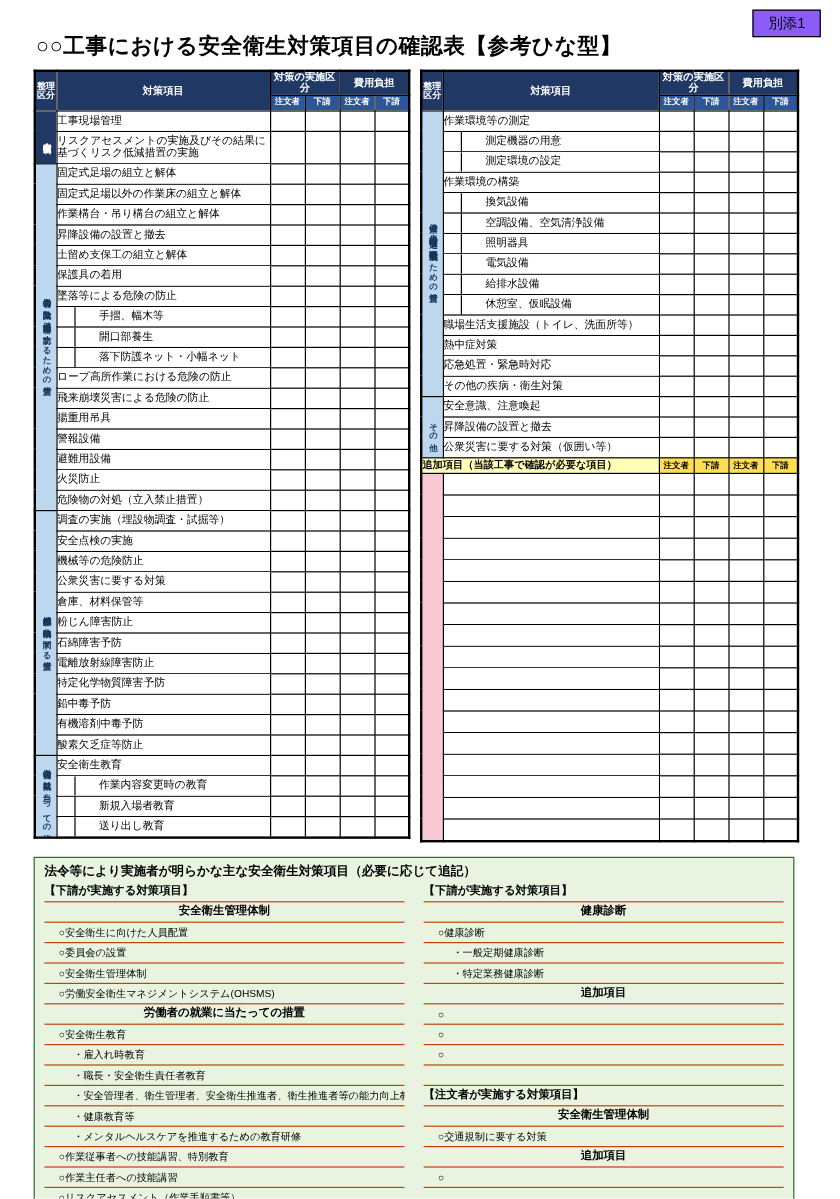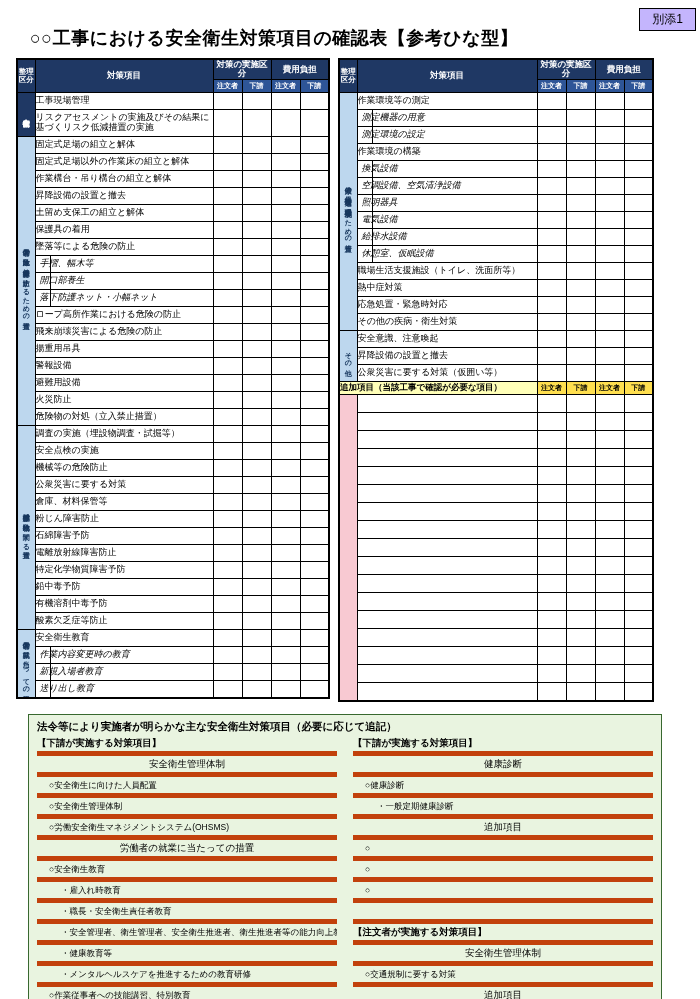--- a/index.html
+++ b/index.html
@@ -2,41 +2,41 @@
 <html><head>
 <meta charset="utf-8">
 <style>
   html,body { margin:0; padding:0; }
   body {
     width:700px; height:999px; background:#ffffff; position:relative;
     font-family:"Liberation Sans","DejaVu Sans",sans-serif; color:#000;
     overflow:hidden;
   }
   .attachment {
-    position:absolute; top:8px; right:4px;
-    border:1.5px solid #000; padding:2px 12px; font-size:12px; background:#c4b5fd;
+    position:absolute; top:8px; right:16px;
+    border:1.5px solid #000; padding:2px 12px; font-size:12px; background:#8b5cf6;
   }
   .title {
     margin:26px 0 8px 30px; font-size:18px; font-weight:bold; letter-spacing:0.5px;
   }
-  .tables { display:flex; gap:8px; margin-left:16px; align-items:flex-start; }
+  .tables { display:flex; gap:8px; margin-left:28px; align-items:flex-start; }
   table.chk { border-collapse:collapse; table-layout:fixed; border:2px solid #000; }
   table.chk td, table.chk th { border:1px solid #000; padding:0; overflow:hidden; }
   th.head {
     background:#1f3864; color:#fff; font-weight:bold; font-size:8.5px;
     line-height:1.1; padding:1px 1px; height:14px;
   }
   th.head.sub { background:#2e5597; font-size:7px; height:12px; }
   th.head.cath { word-break:break-all; font-size:7.5px; }
   td.item {
     font-size:9px; line-height:1.1; height:16px; padding:1px 2px 1px 3px;
     background:#fff; position:relative; white-space:normal;
   }
   td.item.tall { height:26px; }
-  td.item.indent { padding-left:4px;font-style:italic; }
+  td.item.indent { padding-left:35px; }
   td.item.indent::before {
     content:""; position:absolute; left:14px; top:-1px; bottom:-1px;
     border-left:1px solid #000;
   }
   td.item.empty { height:17px; }
   td.mark { background:#ffffff; }
   td.cat {
     writing-mode:vertical-rl; text-orientation:upright;
     font-size:7px; line-height:9px; font-weight:bold; letter-spacing:0.5px;
     text-align:center; vertical-align:middle; padding:1px 0; overflow:hidden;
@@ -53,24 +53,24 @@
   }
   .bottom {
     margin:12px 0 0 28px; width:634px; box-sizing:border-box;
     border:1.5px solid #38682f; background:#e9f4e0; padding:3px 8px 6px 8px;
   }
   .btitle { font-size:10.5px; font-weight:bold; height:17px; line-height:17px; }
   .bcols { display:flex; gap:16px; }
   .bcol { flex:1; min-width:0; }
   .bline {
     font-size:8.5px; height:16px; line-height:16px;
-    border-bottom:5px solid #c2410c; white-space:nowrap; overflow:hidden;
+    border-bottom:1px solid #c2410c; white-space:nowrap; overflow:hidden;
   }
   .bline.header { font-weight:bold; font-size:9.5px; }
-  .bline.subheader { font-weight:normal; font-size:9.5px; text-align:center; }
+  .bline.subheader { font-weight:bold; font-size:9.5px; text-align:center; }
   .bline.item { padding-left:12px; }
   .bline.subitem { padding-left:24px; }
 </style>
 </head>
 <body>
 
 <div class="attachment">別添1</div>
 
 <div class="title">○○工事における安全衛生対策項目の確認表【参考ひな型】</div>
 
@@ -629,38 +629,40 @@
 
 </div>
 
 <div class="bottom">
   <div class="btitle">法令等により実施者が明らかな主な安全衛生対策項目（必要に応じて追記）</div>
   <div class="bcols">
     <div class="bcol" id="bottom-left">
         <div class="bline header">【下請が実施する対策項目】</div>
         <div class="bline subheader">安全衛生管理体制</div>
         <div class="bline item">○安全衛生に向けた人員配置</div>
+        <div class="bline item">○委員会の設置</div>
         <div class="bline item">○安全衛生管理体制</div>
         <div class="bline item">○労働安全衛生マネジメントシステム(OHSMS)</div>
         <div class="bline subheader">労働者の就業に当たっての措置</div>
         <div class="bline item">○安全衛生教育</div>
         <div class="bline subitem">・雇入れ時教育</div>
         <div class="bline subitem">・職長・安全衛生責任者教育</div>
         <div class="bline subitem">・安全管理者、衛生管理者、安全衛生推進者、衛生推進者等の能力向上教育</div>
         <div class="bline subitem">・健康教育等</div>
         <div class="bline subitem">・メンタルヘルスケアを推進するための教育研修</div>
         <div class="bline item">○作業従事者への技能講習、特別教育</div>
         <div class="bline item">○作業主任者への技能講習</div>
         <div class="bline item">○リスクアセスメント（作業手順書等）</div>
       </div>
     <div class="bcol" id="bottom-right">
         <div class="bline header">【下請が実施する対策項目】</div>
         <div class="bline subheader">健康診断</div>
         <div class="bline item">○健康診断</div>
         <div class="bline subitem">・一般定期健康診断</div>
+        <div class="bline subitem">・特定業務健康診断</div>
         <div class="bline subheader">追加項目</div>
         <div class="bline item">○</div>
         <div class="bline item">○</div>
         <div class="bline item">○</div>
         <div class="bline blank"></div>
         <div class="bline header">【注文者が実施する対策項目】</div>
         <div class="bline subheader">安全衛生管理体制</div>
         <div class="bline item">○交通規制に要する対策</div>
         <div class="bline subheader">追加項目</div>
         <div class="bline item">○</div>

